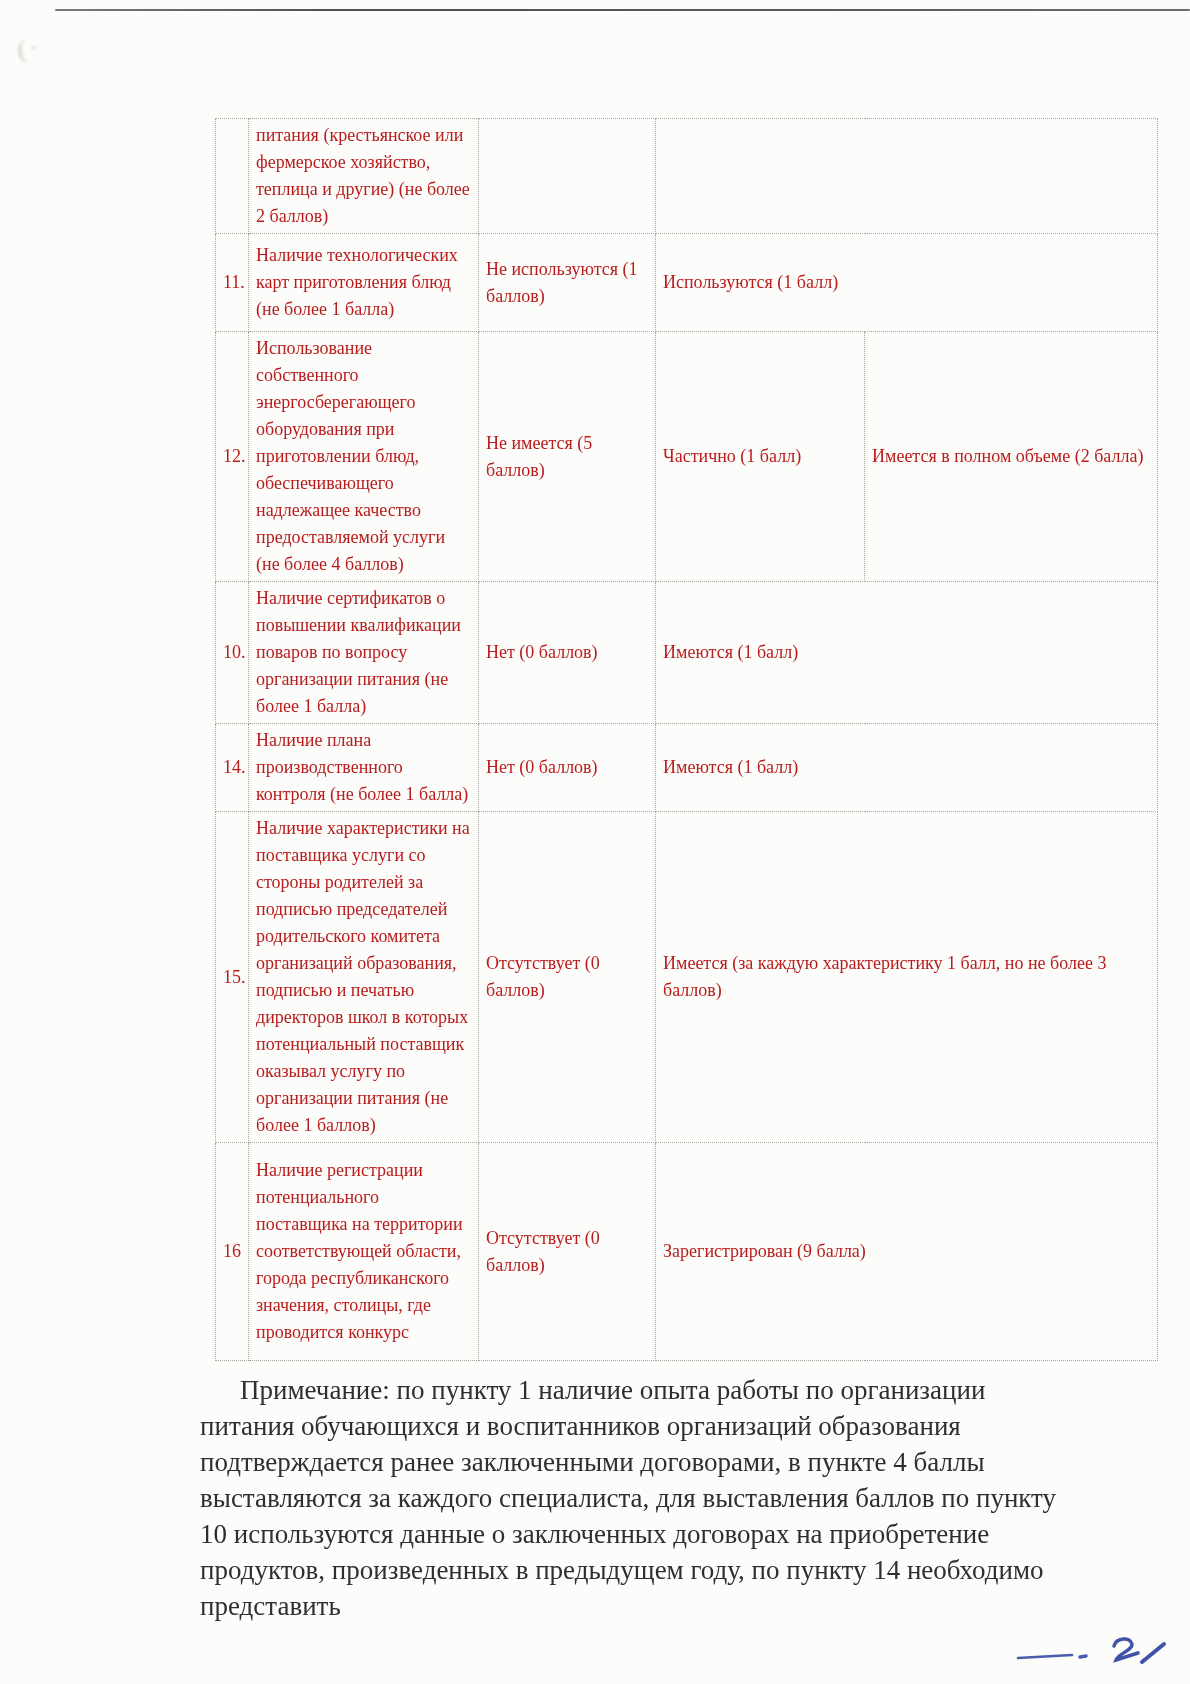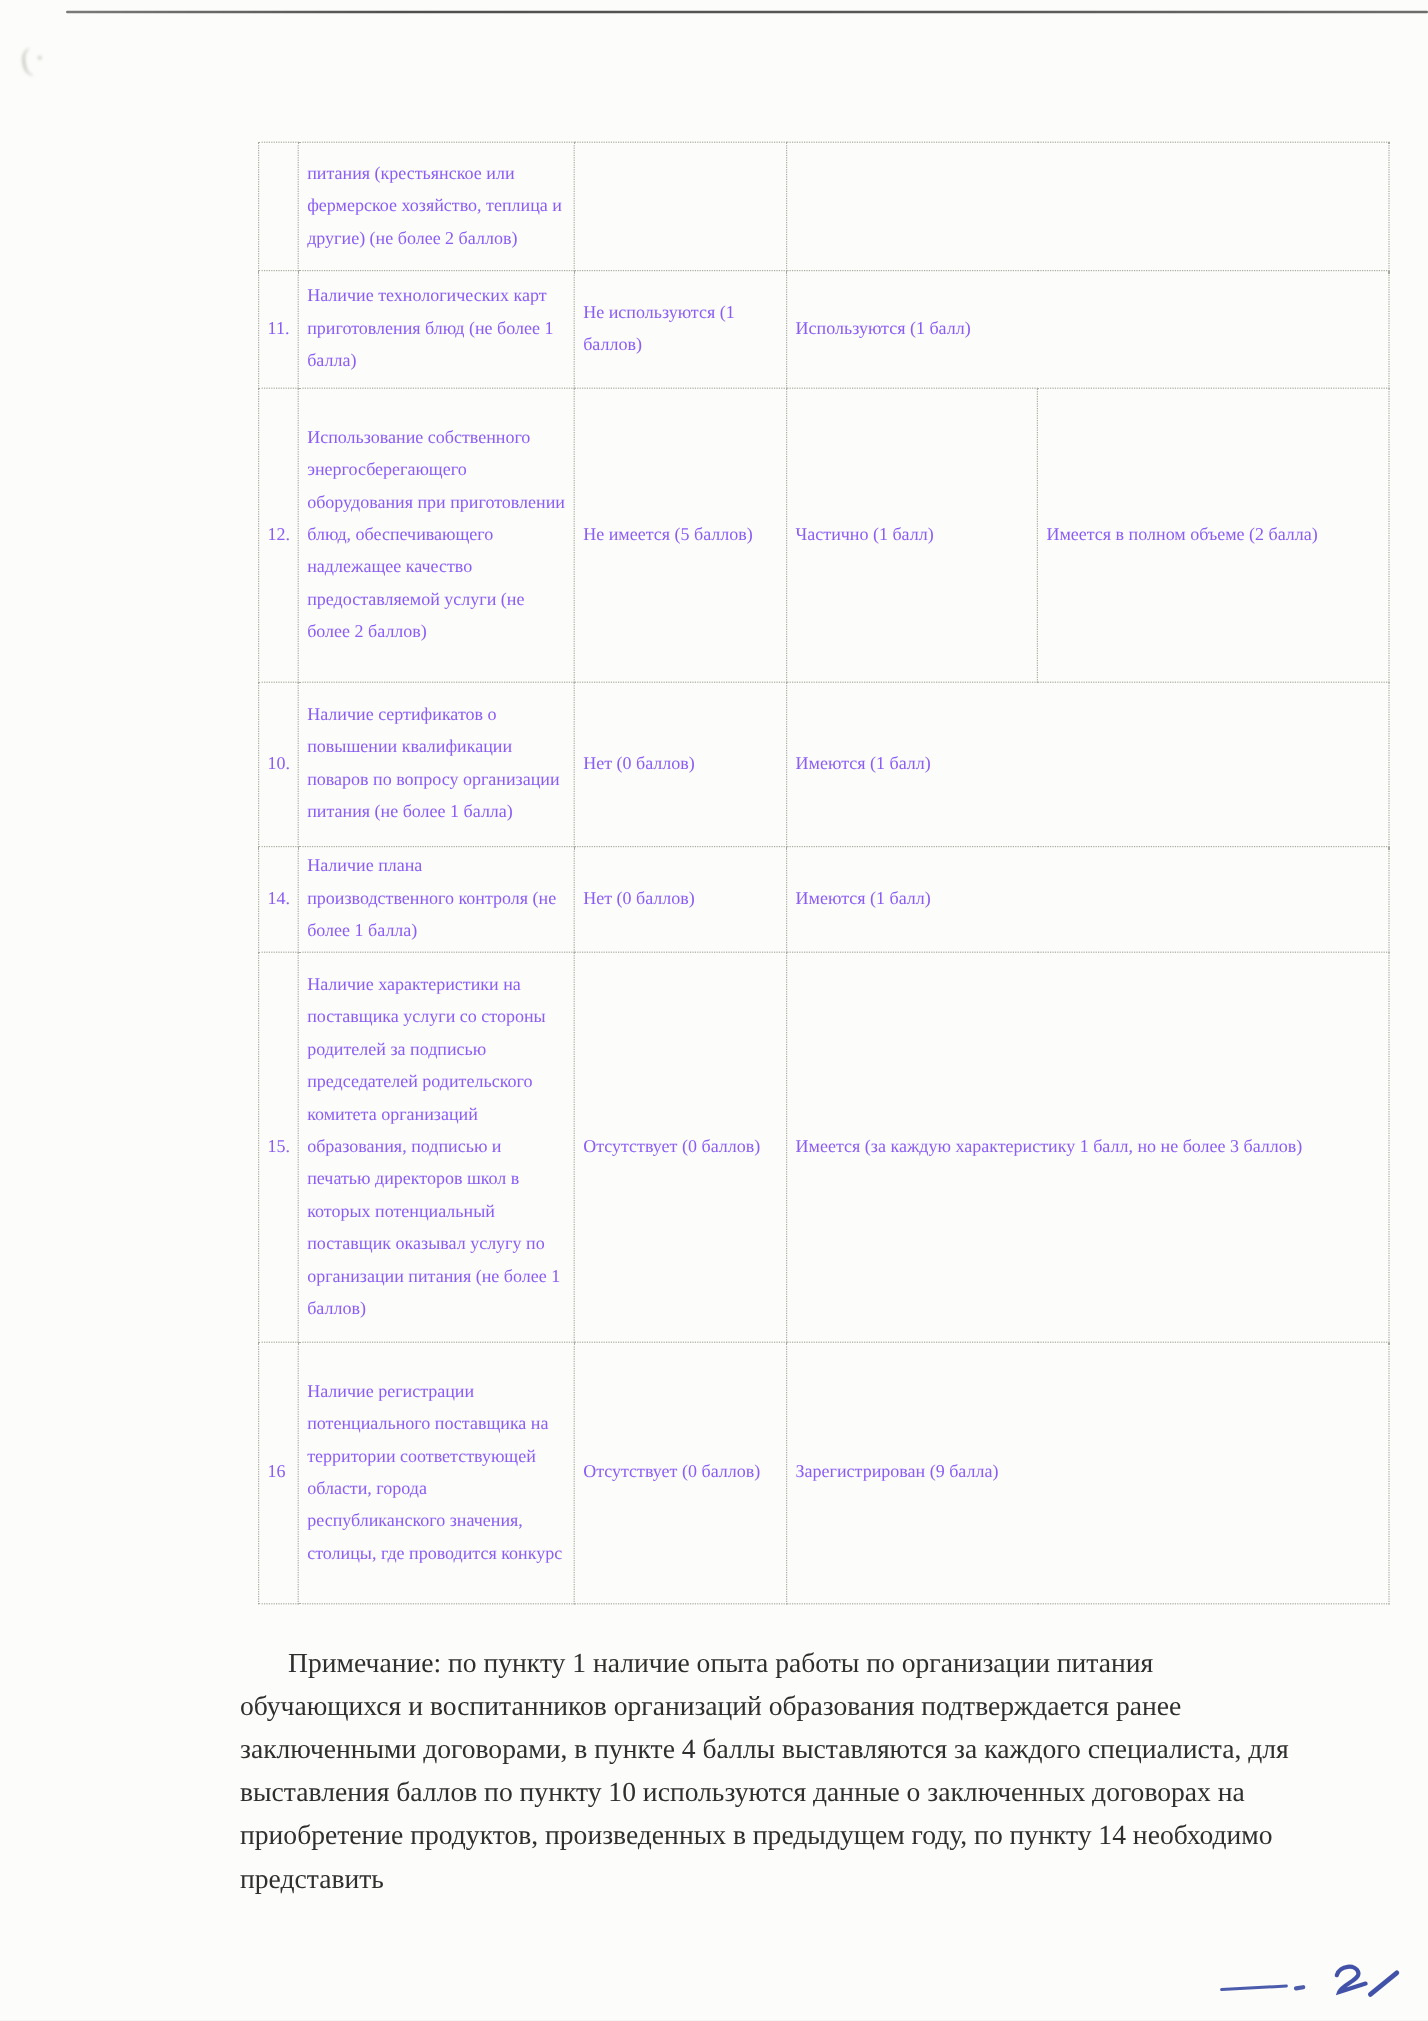--- a/index.html
+++ b/index.html
@@ -21,39 +21,39 @@
   
   .smudge {
     position:absolute; top:30px; left:18px; width:80px; height:45px;
     color:#c9c9c3; font-size:26px; letter-spacing:3px;
     filter:blur(1.5px); transform:rotate(-8deg);
     user-select:none;
   }
   table.criteria {
     position:absolute; left:215px; top:118px; width:942px;
     border-collapse:collapse; table-layout:fixed;
-    font-size:15px; line-height:27px; color:#8b5cf6;
+    font-size:18px; line-height:27px; color:#b91c1c;
   }
   table.criteria td {
     border:1px dotted #a8a8a0;
     vertical-align:middle;
     padding:3px 7px;
     overflow:hidden;
   }
   td.num-cell { padding:3px 1px 3px 3px; vertical-align:middle;margin-left:12px; }
   tr.r0 { height:107px; }
   tr.r1 { height:98px;  }
   tr.r2 { height:245px; }
   tr.r3 { height:137px; }
   tr.r4 { height:85px;  }
   tr.r5 { height:325px; }
   tr.r6 { height:218px; }
   .note {
     position:absolute; left:200px; top:1345px; width:880px;
-    font-size:23px; line-height:36px; text-indent:40px;
+    font-size:27px; line-height:36px; text-indent:40px;
     color:#2f2f2f;
   }
   .pen-mark { position:absolute; left:1010px; top:1620px; width:170px; height:60px; }
 </style>
 </head>
 <body>
 
 <div class="page">
 
   <div class="top-line"></div>
@@ -75,21 +75,21 @@
         <td colspan="2"></td>
       </tr>
       <tr class="r1">
         <td class="num-cell">11.</td>
         <td>Наличие технологических карт приготовления блюд (не более 1 балла)</td>
         <td>Не используются (1 баллов)</td>
         <td colspan="2">Используются (1 балл)</td>
       </tr>
       <tr class="r2">
         <td class="num-cell">12.</td>
-        <td>Использование собственного энергосберегающего оборудования при приготовлении блюд, обеспечивающего надлежащее качество предоставляемой услуги (не более 2 баллов)</td>
+        <td>Использование собственного энергосберегающего оборудования при приготовлении блюд, обеспечивающего надлежащее качество предоставляемой услуги (не более 4 баллов)</td>
         <td>Не имеется (5 баллов)</td>
         <td>Частично (1 балл)</td>
         <td>Имеется в полном объеме (2 балла)</td>
       </tr>
       <tr class="r3">
         <td class="num-cell">10.</td>
         <td>Наличие сертификатов о повышении квалификации поваров по вопросу организации питания (не более 1 балла)</td>
         <td>Нет (0 баллов)</td>
         <td colspan="2">Имеются (1 балл)</td>
       </tr>

